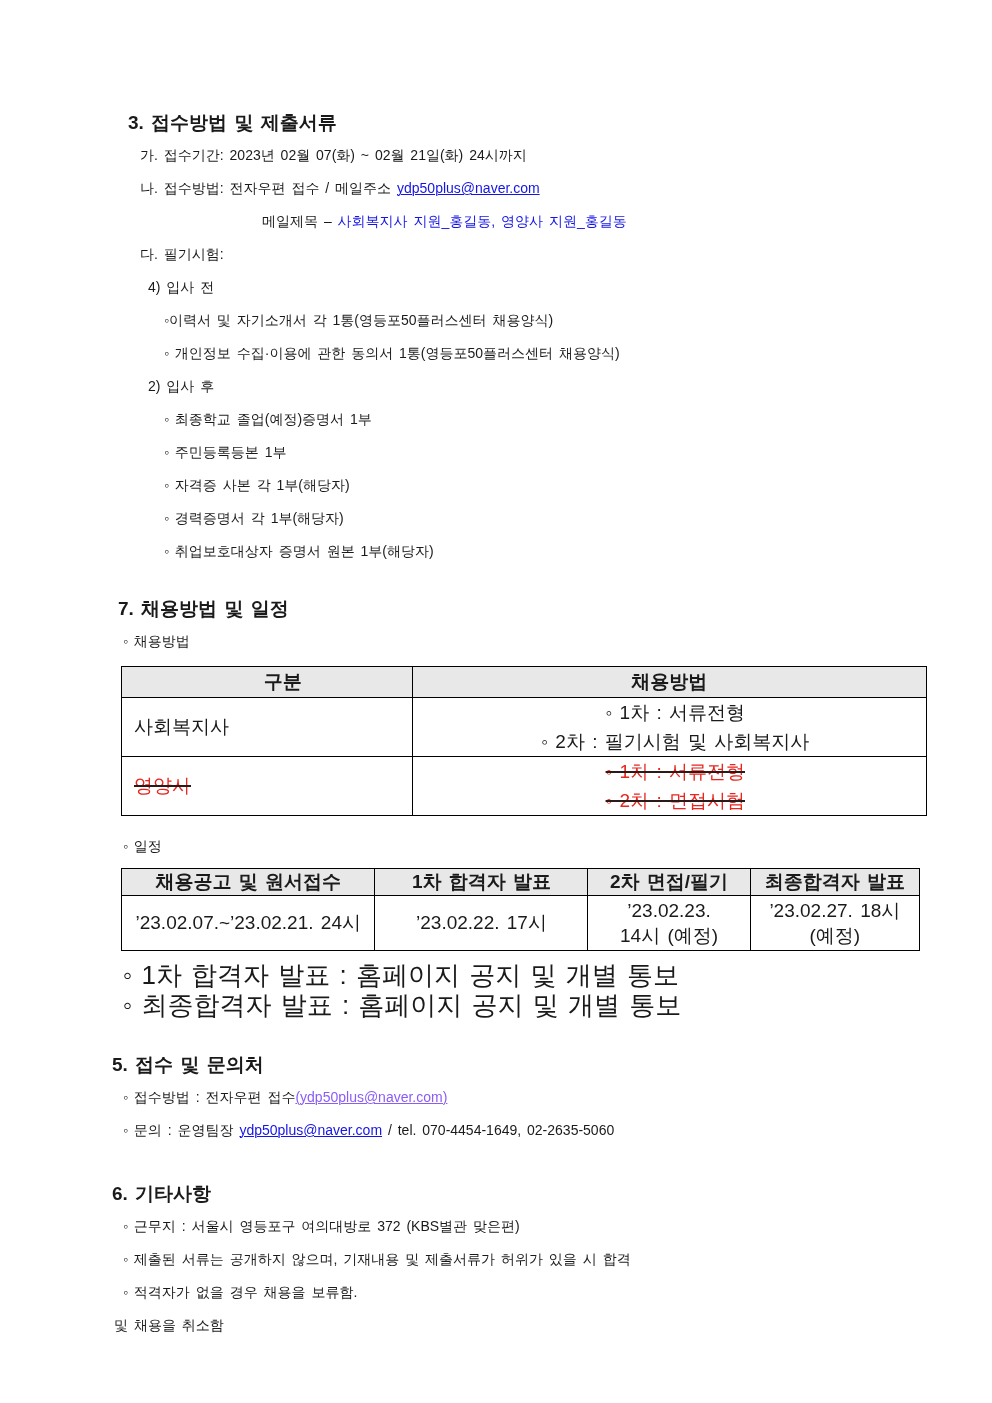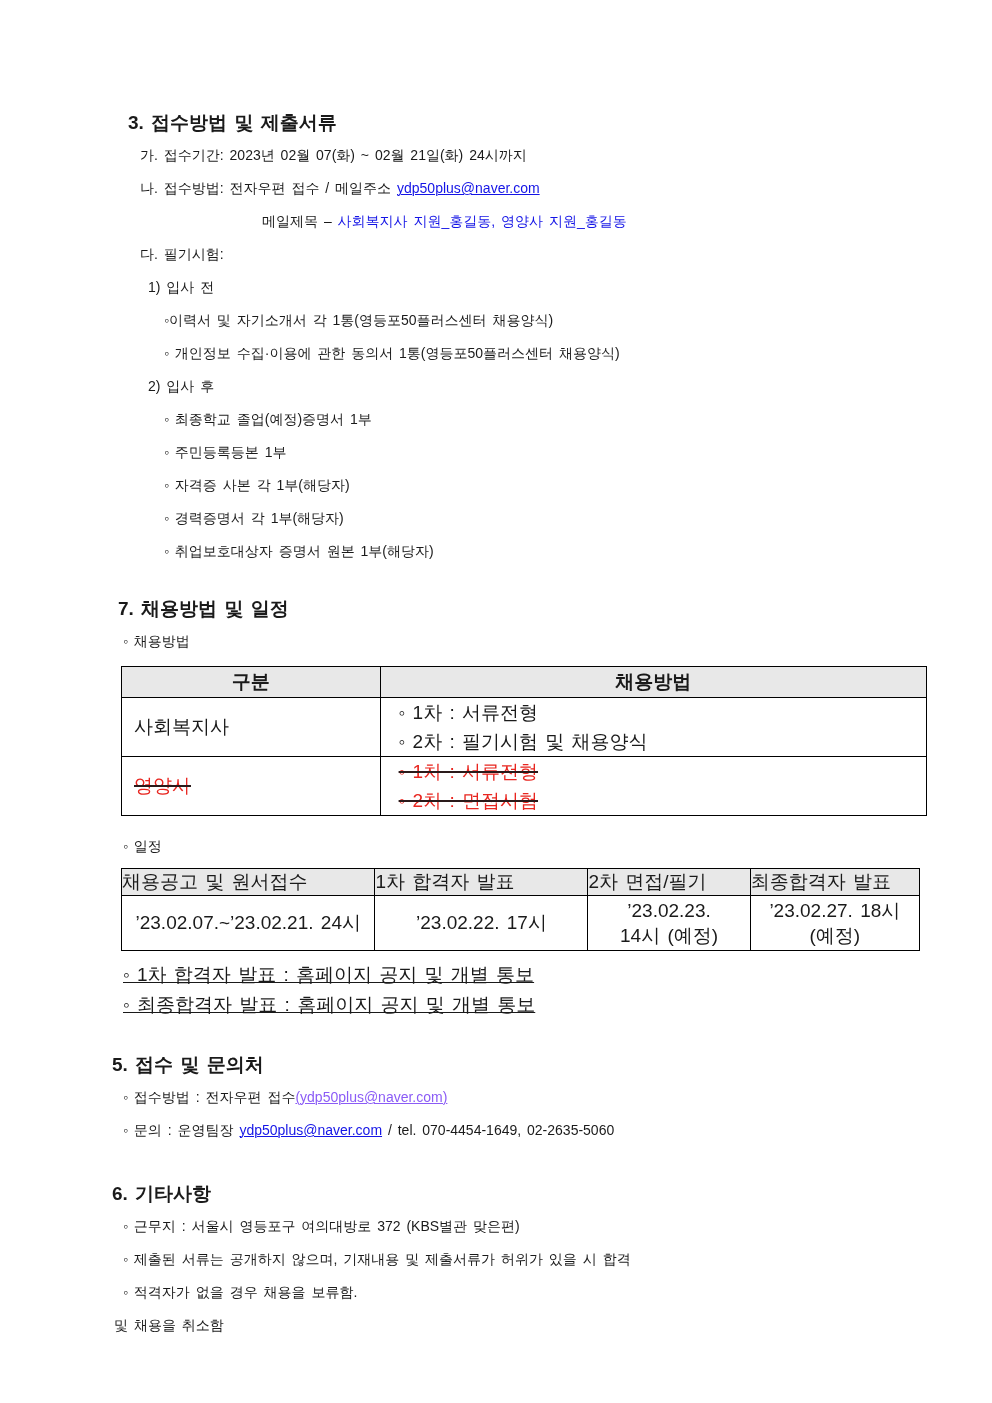--- a/index.html
+++ b/index.html
@@ -15,45 +15,45 @@
   .ml36{margin-left:36px}.ml52{margin-left:52px}.ml11{margin-left:11px}
   .ml9{margin-left:9px}.ml6{margin-left:6px}.ml2{margin-left:2px}
   .link-blue{color:#1414e6;text-decoration:underline;text-decoration-thickness:1px;cursor:pointer;}
   .text-blue{color:#1414e6;}
   .link-purple{color:#8b5cf6;text-decoration:underline;text-decoration-thickness:1px;cursor:pointer;}
   .struck{color:#e8251f;text-decoration:line-through;text-decoration-color:#2a1a1a;text-decoration-thickness:1.5px;}
   table{border-collapse:collapse;table-layout:fixed;}
   td,th{border:1.5px solid #000;font-size:19px;padding:0;word-spacing:2px;}
   .tbl1{width:806px;margin-top:8px;}
   .tbl1 .hdr td{height:30px;background:#e8e8e8;font-weight:bold;text-align:center;vertical-align:middle;}
-  .tbl1 .c1{width:32%;}
+  .tbl1 .c1{width:32%;padding-left:32px;}
   .tbl1 .body .c1{padding-left:12px;vertical-align:middle;text-align:left;}
-  .tbl1 .body td.meth{padding-left:18px;vertical-align:middle;}
+  .tbl1 .body td.meth{padding-left:12px;vertical-align:middle;text-align:center;}
   .tbl1 .body{height:58px;}
   .tline{line-height:29px;white-space:nowrap;}
   .tbl2{width:799px;margin-top:5px;}
-  .tbl2 .hdr td{height:26px;background:#e8e8e8;font-weight:normal;text-align:left;vertical-align:middle;}
+  .tbl2 .hdr td{height:26px;background:#e8e8e8;font-weight:bold;text-align:center;vertical-align:middle;}
   .tbl2 .body td{height:54px;text-align:center;vertical-align:middle;}
   .t2line{line-height:25px;white-space:nowrap;}
   .tbl2 .w1{width:31.8%}.tbl2 .w2{width:26.7%}.tbl2 .w3{width:20.3%}.tbl2 .w4{width:21.2%}
-  .note{font-size:19px;line-height:30px;white-space:nowrap;word-spacing:2px;text-decoration:underline;}
+  .note{font-size:26px;line-height:30px;white-space:nowrap;word-spacing:2px;}
   .mt24{margin-top:24px}.mt14{margin-top:14px}.mt9{margin-top:9px}
   .mt28{margin-top:28px}.mt30{margin-top:30px}
 </style>
 </head>
 <body>
 
 <div class="doc">
 
   <div class="h ml16">3. 접수방법 및 제출서류</div>
   <div class="line ml28">가. 접수기간: 2023년 02월 07(화) ~ 02월 21일(화) 24시까지</div>
   <div class="line ml28"><span>나. 접수방법: 전자우편 접수 / 메일주소 </span><span class="link-blue">ydp50plus@naver.com</span></div>
   <div class="line ml150"><span>메일제목 – </span><span class="text-blue">사회복지사 지원_홍길동, 영양사 지원_홍길동</span></div>
   <div class="line ml28">다. 필기시험:</div>
-  <div class="line ml36">1) 입사 전</div>
+  <div class="line ml36">4) 입사 전</div>
   <div class="line ml52">◦이력서 및 자기소개서 각 1통(영등포50플러스센터 채용양식)</div>
   <div class="line ml52">◦ 개인정보 수집·이용에 관한 동의서 1통(영등포50플러스센터 채용양식)</div>
   <div class="line ml36">2) 입사 후</div>
   <div class="line ml52">◦ 최종학교 졸업(예정)증명서 1부</div>
   <div class="line ml52">◦ 주민등록등본 1부</div>
   <div class="line ml52">◦ 자격증 사본 각 1부(해당자)</div>
   <div class="line ml52">◦ 경력증명서 각 1부(해당자)</div>
   <div class="line ml52">◦ 취업보호대상자 증명서 원본 1부(해당자)</div>
 
   <div class="h ml6 mt24">7. 채용방법 및 일정</div>
@@ -62,21 +62,21 @@
   <table class="tbl1 ml9">
     <tbody>
         <tr class="hdr">
       <td class="c1">구분</td>
       <td>채용방법</td>
     </tr>
     <tr class="body">
       <td class="c1">사회복지사</td>
       <td class="meth">
         <div class="tline">◦ 1차 : 서류전형</div>
-        <div class="tline">◦ 2차 : 필기시험 및 채용양식</div>
+        <div class="tline">◦ 2차 : 필기시험 및 사회복지사</div>
       </td>
     </tr>
     <tr class="body">
       <td class="c1"><span class="struck">영양사</span></td>
       <td class="meth">
         <div class="tline"><span class="struck">◦ 1차 : 서류전형</span></div>
         <div class="tline"><span class="struck">◦ 2차 : 면접시험</span></div>
       </td>
     </tr>
   </tbody>

